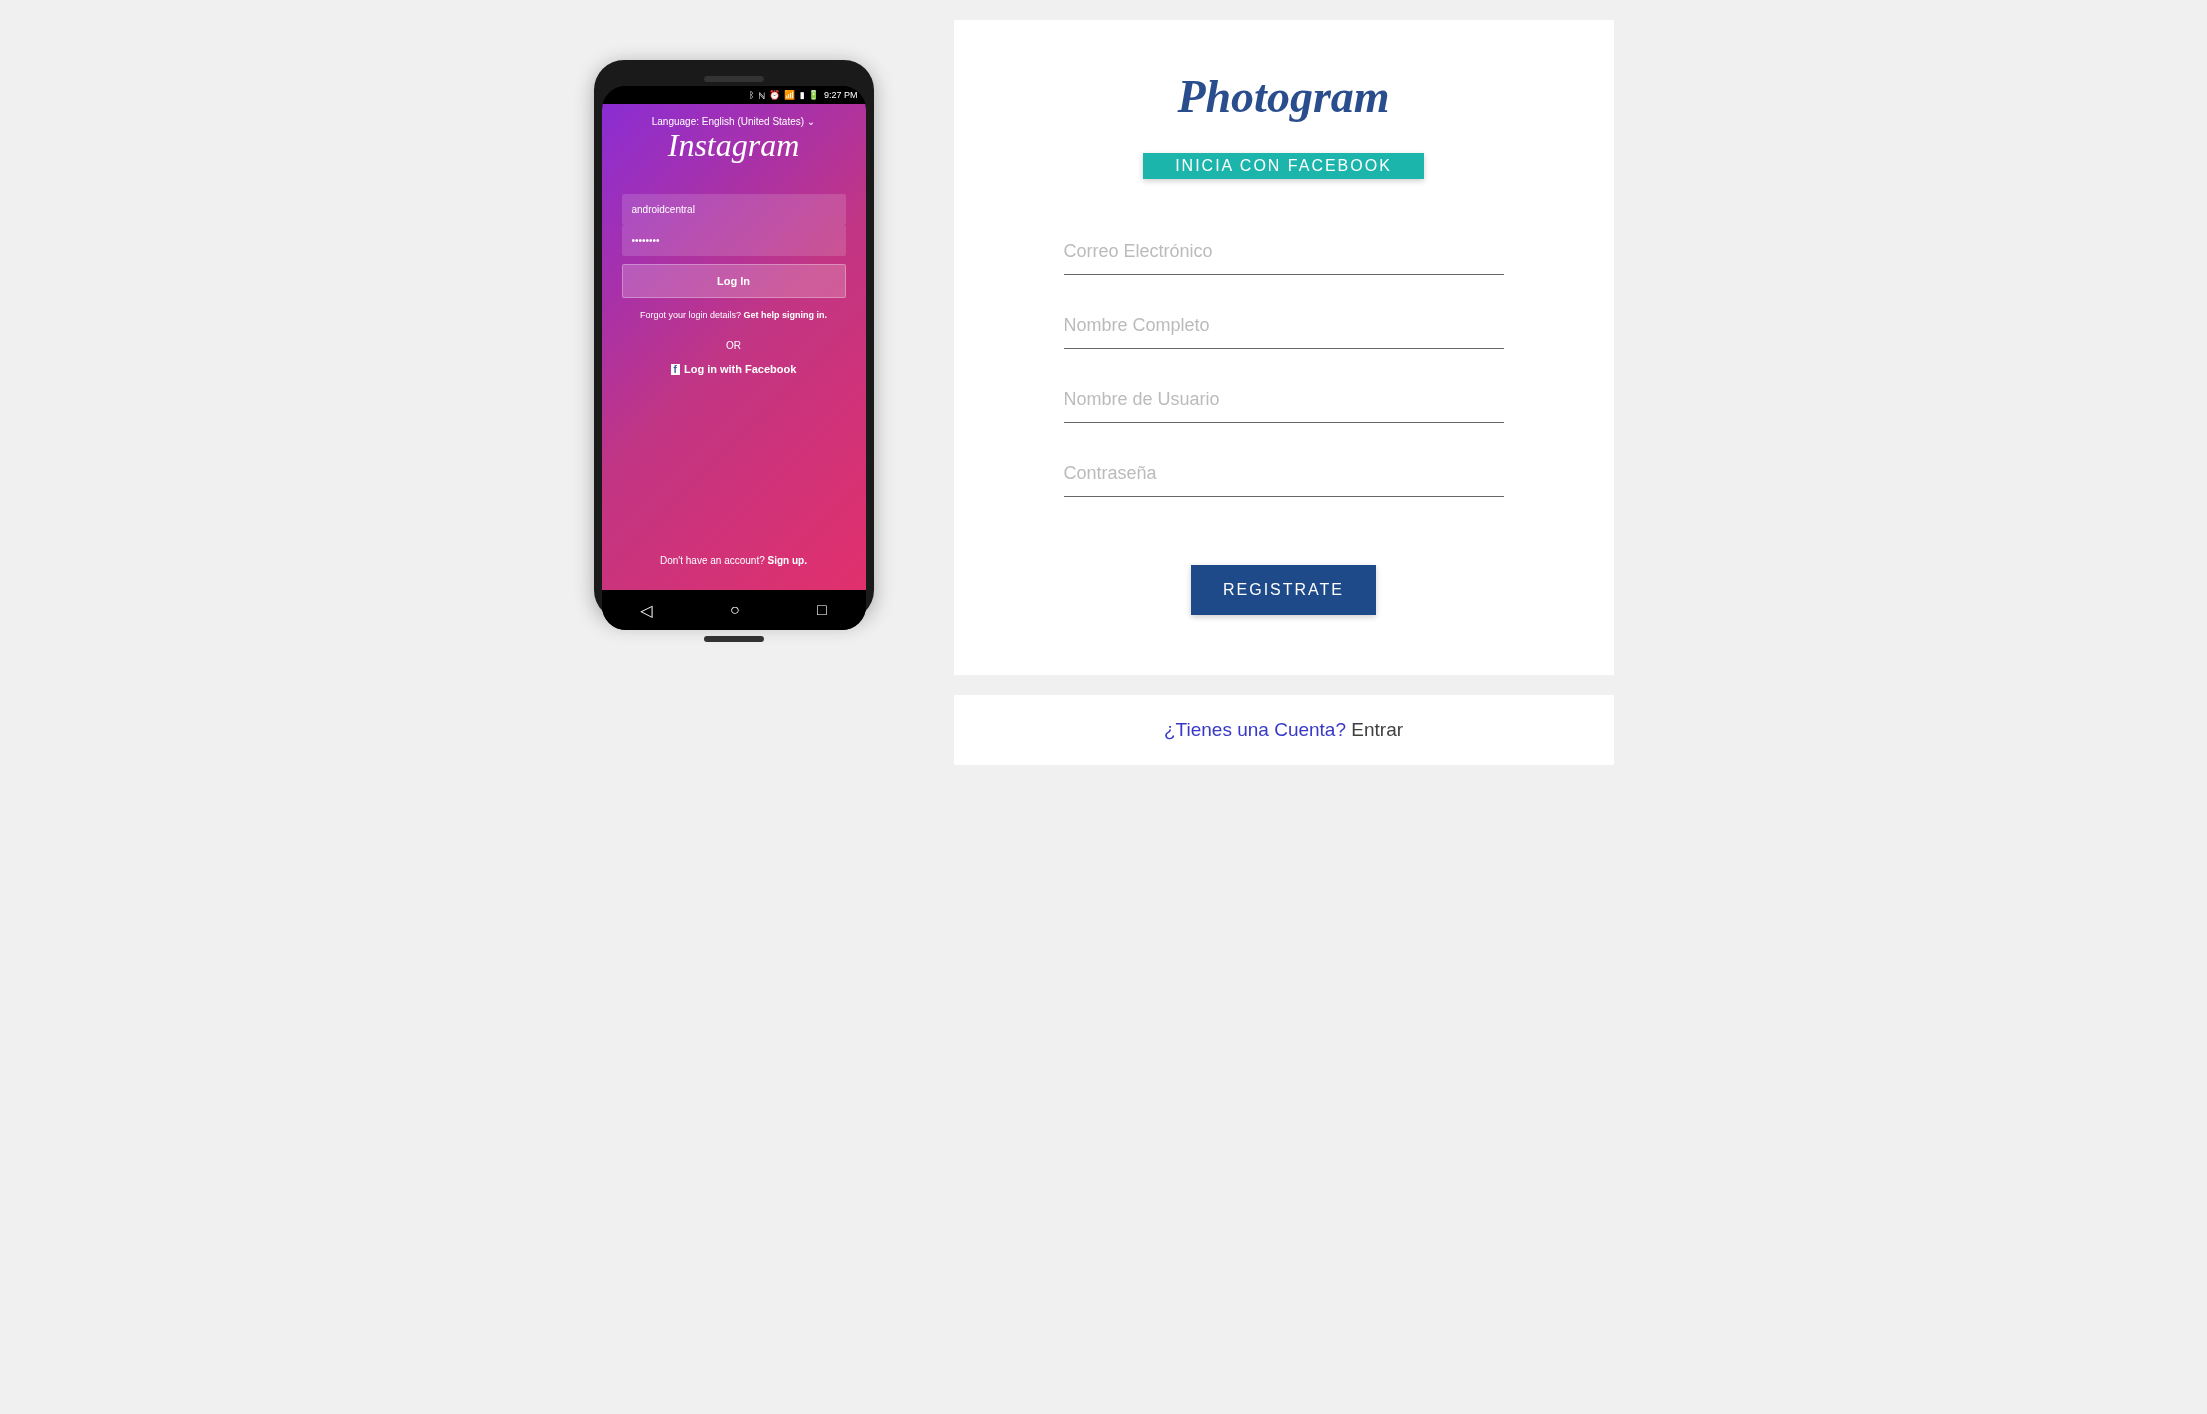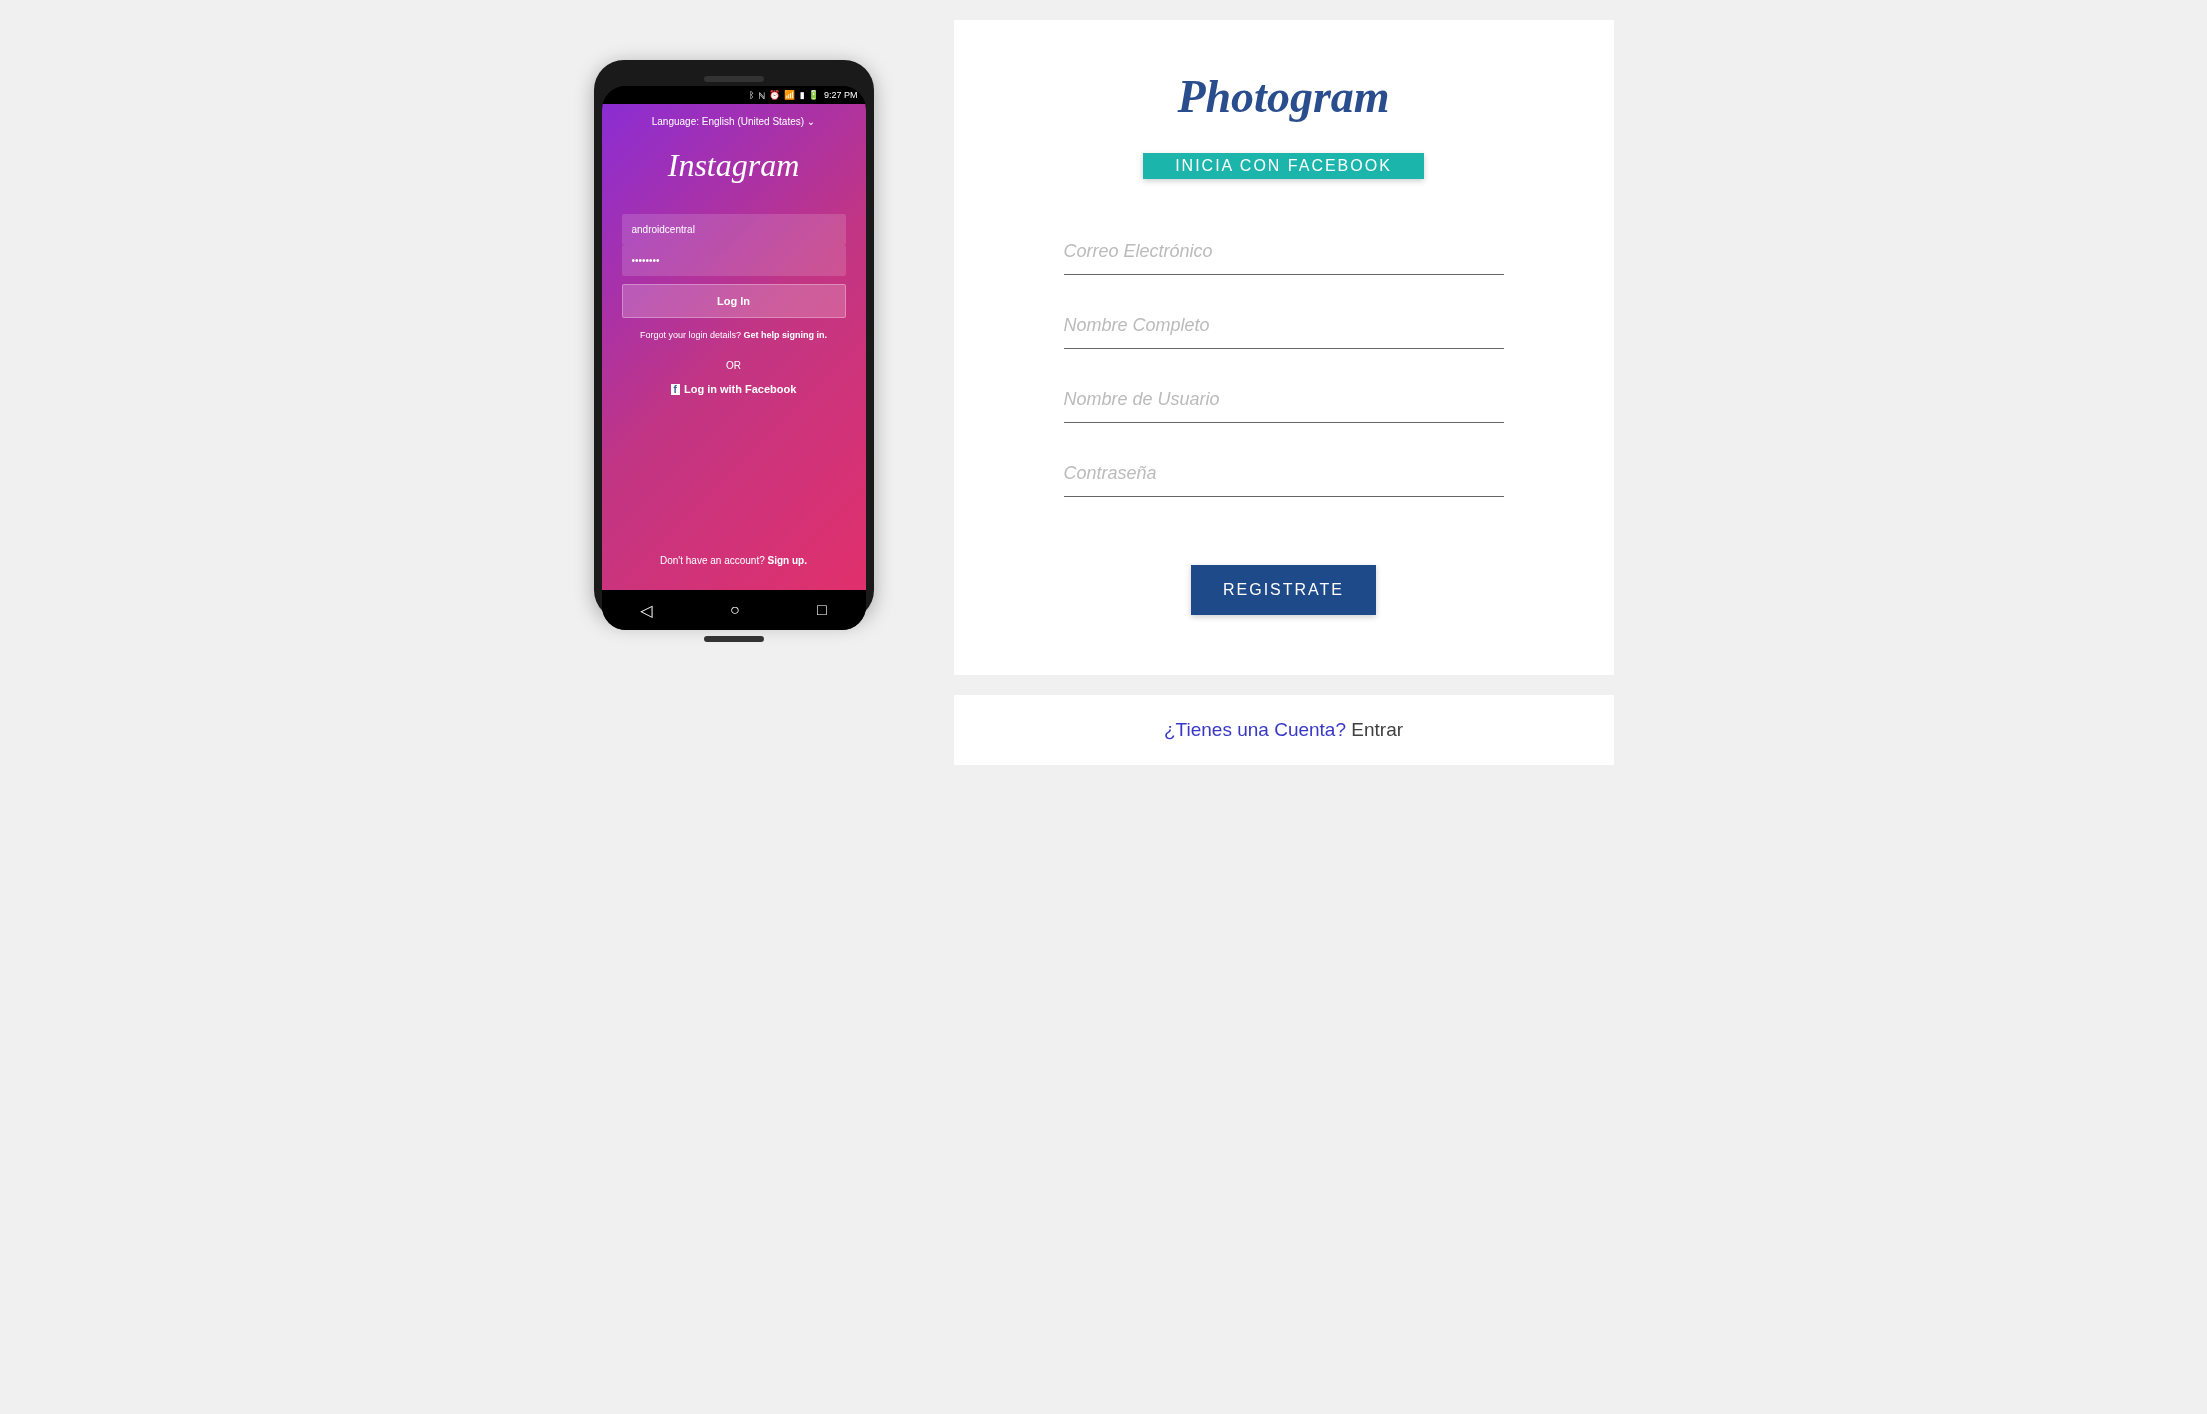--- a/index.html
+++ b/index.html
@@ -68,21 +68,20 @@
       flex: 1;
       background: linear-gradient(135deg, #8b2dd4 0%, #c13584 50%, #e1306c 100%);
       display: flex;
       flex-direction: column;
       padding: 12px 20px;
       color: #fff;
     }
     .phone-lang {
       text-align: center;
       font-size: 10px;
-      margin-bottom: 20px;
     }
     .phone-logo {
       text-align: center;
       font-family: cursive;
       font-size: 32px;
       font-style: italic;
       margin-bottom: 30px;
     }
     .phone-input {
       background: rgba(255,255,255,0.15);
@@ -184,21 +183,20 @@
       width: 100%;
       border: none;
       border-bottom: 1px solid #666;
       padding: 12px 0;
       font-size: 18px;
       margin-bottom: 28px;
       outline: none;
       text-align: left;
       color: #6d28d9;
       background: transparent;
-      font-style: italic;
     }
     .form-input::placeholder {
       color: #bbb;
     }
     .register-button {
       background: #1e4a8a;
       color: #fff;
       border: none;
       padding: 16px 32px;
       font-size: 16px;

